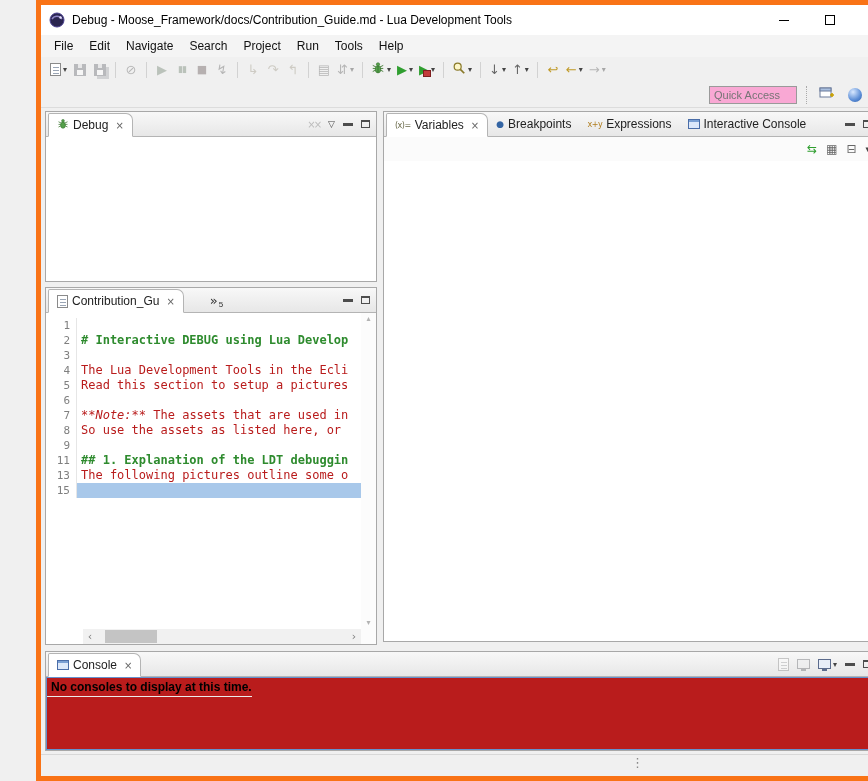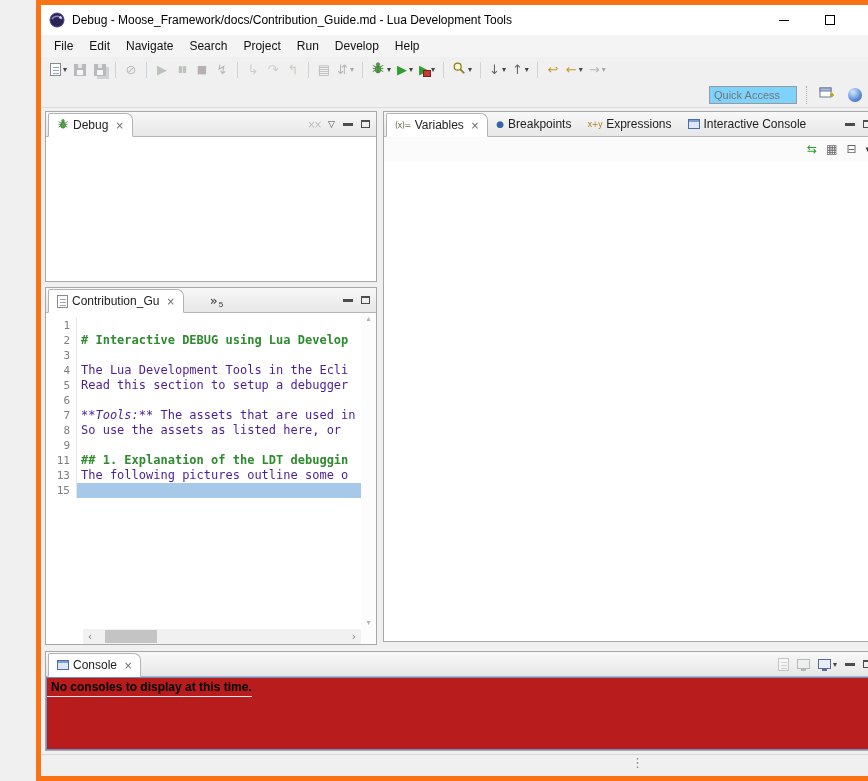--- a/index.html
+++ b/index.html
@@ -46,21 +46,21 @@
   .ic-floppy::after  { content:""; position:absolute; left:3px; top:6px; width:6px; height:5px; background:#fff; }
   .ic-floppy2 { box-shadow:3px 3px 0 rgba(92,111,158,.55); }
   .ic-ext { position:relative; display:inline-block; }
   .ic-ext::after { content:""; position:absolute; right:-2px; bottom:0; width:6px; height:5px; background:#c23b3b; border:1px solid #7e1f1f; }
   .ic-mon { width:13px; height:10px; border:1px solid #5b6b8c; background:#e8eef8; position:relative; display:inline-block; }
   .ic-mon::after { content:""; position:absolute; left:3px; bottom:-3px; width:5px; height:2px; background:#5b6b8c; }
   .ic-term { width:12px; height:10px; border:1px solid #4a6da8; background:#dce8fa; position:relative; display:inline-block; }
   .ic-term::before { content:""; position:absolute; left:0; top:0; right:0; height:2px; background:#7aa0d4; }
   .ic-ball { width:14px; height:14px; border-radius:50%; display:inline-block;
              background:radial-gradient(circle at 5px 4px,#d8e8ff,#5b8dd6 60%,#2a5ca8); }
-  .qa { width:88px; height:18px; border:1px solid #9a9a9a; background:#7dd3fc; font-size:11px; padding:0 4px;
+  .qa { width:88px; height:18px; border:1px solid #9a9a9a; background:#f9a8d4; font-size:11px; padding:0 4px;
         font-family:"Liberation Sans",sans-serif; color:#333; }
   .vsep-dot { width:2px; height:18px; border-left:1px dotted #aaa; }
   .persp-active { background:#d3e6f8; border:1px solid #86aed6; }
 
   
   .panel { position:absolute; background:#fff; border:1px solid #a8a8a8; display:flex; flex-direction:column; }
   .ptabs { height:25px; flex:0 0 25px; display:flex; align-items:flex-end; padding-left:2px;
            background:linear-gradient(#f8f8f8,#e7e7e7); border-bottom:1px solid #b4b4b4; position:relative; }
   .tab { height:24px; display:flex; align-items:center; gap:4px; padding:0 8px; font-size:12px; color:#222; position:relative; white-space:nowrap; }
   .tab.active { background:#fff; border:1px solid #b4b4b4; border-bottom:1px solid #fff; margin-bottom:-1px;
@@ -81,21 +81,21 @@
   .tab-overflow { display:flex; align-items:flex-end; margin-left:26px; align-self:center; color:#333; }
   .tab-overflow .g { font-size:13px; line-height:1; }
   .ovf-count { font-size:8px; margin-left:1px; margin-bottom:-2px; }
 
   
   .ebody { flex:1; display:flex; flex-direction:column; overflow:hidden; }
   .emain { flex:1; display:flex; overflow:hidden; }
   .ecode { flex:1; padding-top:5px; background:#fff; overflow:hidden; }
   .cl { display:flex; height:15px; line-height:15px; font-family:"DejaVu Sans Mono","Liberation Mono",monospace; font-size:12px; }
   .ln { flex:0 0 31px; text-align:right; padding-right:6px; color:#7f7f7f; font-size:11px; border-right:1px solid #e6e6e6; }
-  .cc { flex:1; padding-left:4px; white-space:pre; color:#4c1d95; min-height:15px; }
+  .cc { flex:1; padding-left:4px; white-space:pre; color:#b91c1c; min-height:15px; }
   .cc.h { color:#2e8b2e; font-weight:bold; }
   .cc.sel { background:#a8c8ea; }
   .em { font-style:italic; }
   .vsb { flex:0 0 15px; display:flex; flex-direction:column; justify-content:space-between; align-items:center;
          background:#fcfcfc; padding:2px 0; }
   .vsb .sarr { color:#b3b3b3; font-size:8px; line-height:1; }
   .escroll { height:15px; flex:0 0 15px; display:flex; }
   .egap { flex:0 0 37px; background:#fff; }
   .hsb { flex:1; display:flex; align-items:center; background:#f1f1f1; }
   .hsb .sarr { width:14px; text-align:center; color:#7d7d7d; font-size:11px; line-height:1; }
@@ -148,21 +148,21 @@
     </div>
   </div>
 
   <div class="menubar">
     <span class="menu-item">File</span>
     <span class="menu-item">Edit</span>
     <span class="menu-item">Navigate</span>
     <span class="menu-item">Search</span>
     <span class="menu-item">Project</span>
     <span class="menu-item">Run</span>
-    <span class="menu-item">Develop</span>
+    <span class="menu-item">Tools</span>
     <span class="menu-item">Help</span>
   </div>
 
   <div class="toolbar">
     <div class="tb">
         <span class="ic-page"></span>
         <span class="dd g">▾</span>
       </div>
     <div class="tb dis">
         <span class="ic-floppy"></span>
@@ -341,29 +341,29 @@
           <div class="cl">
               <span class="ln">3</span>
               <span class="cc"></span>
             </div>
           <div class="cl">
               <span class="ln">4</span>
               <span class="cc">The Lua Development Tools in the Ecli</span>
             </div>
           <div class="cl">
               <span class="ln">5</span>
-              <span class="cc">Read this section to setup a debugger</span>
+              <span class="cc">Read this section to setup a pictures</span>
             </div>
           <div class="cl">
               <span class="ln">6</span>
               <span class="cc"></span>
             </div>
           <div class="cl">
               <span class="ln">7</span>
-              <span class="cc"><span class="em">**Tools:**</span><span> The assets that are used in</span></span>
+              <span class="cc"><span class="em">**Note:**</span><span> The assets that are used in</span></span>
             </div>
           <div class="cl">
               <span class="ln">8</span>
               <span class="cc">So use the assets as listed here, or </span>
             </div>
           <div class="cl">
               <span class="ln">9</span>
               <span class="cc"></span>
             </div>
           <div class="cl">

